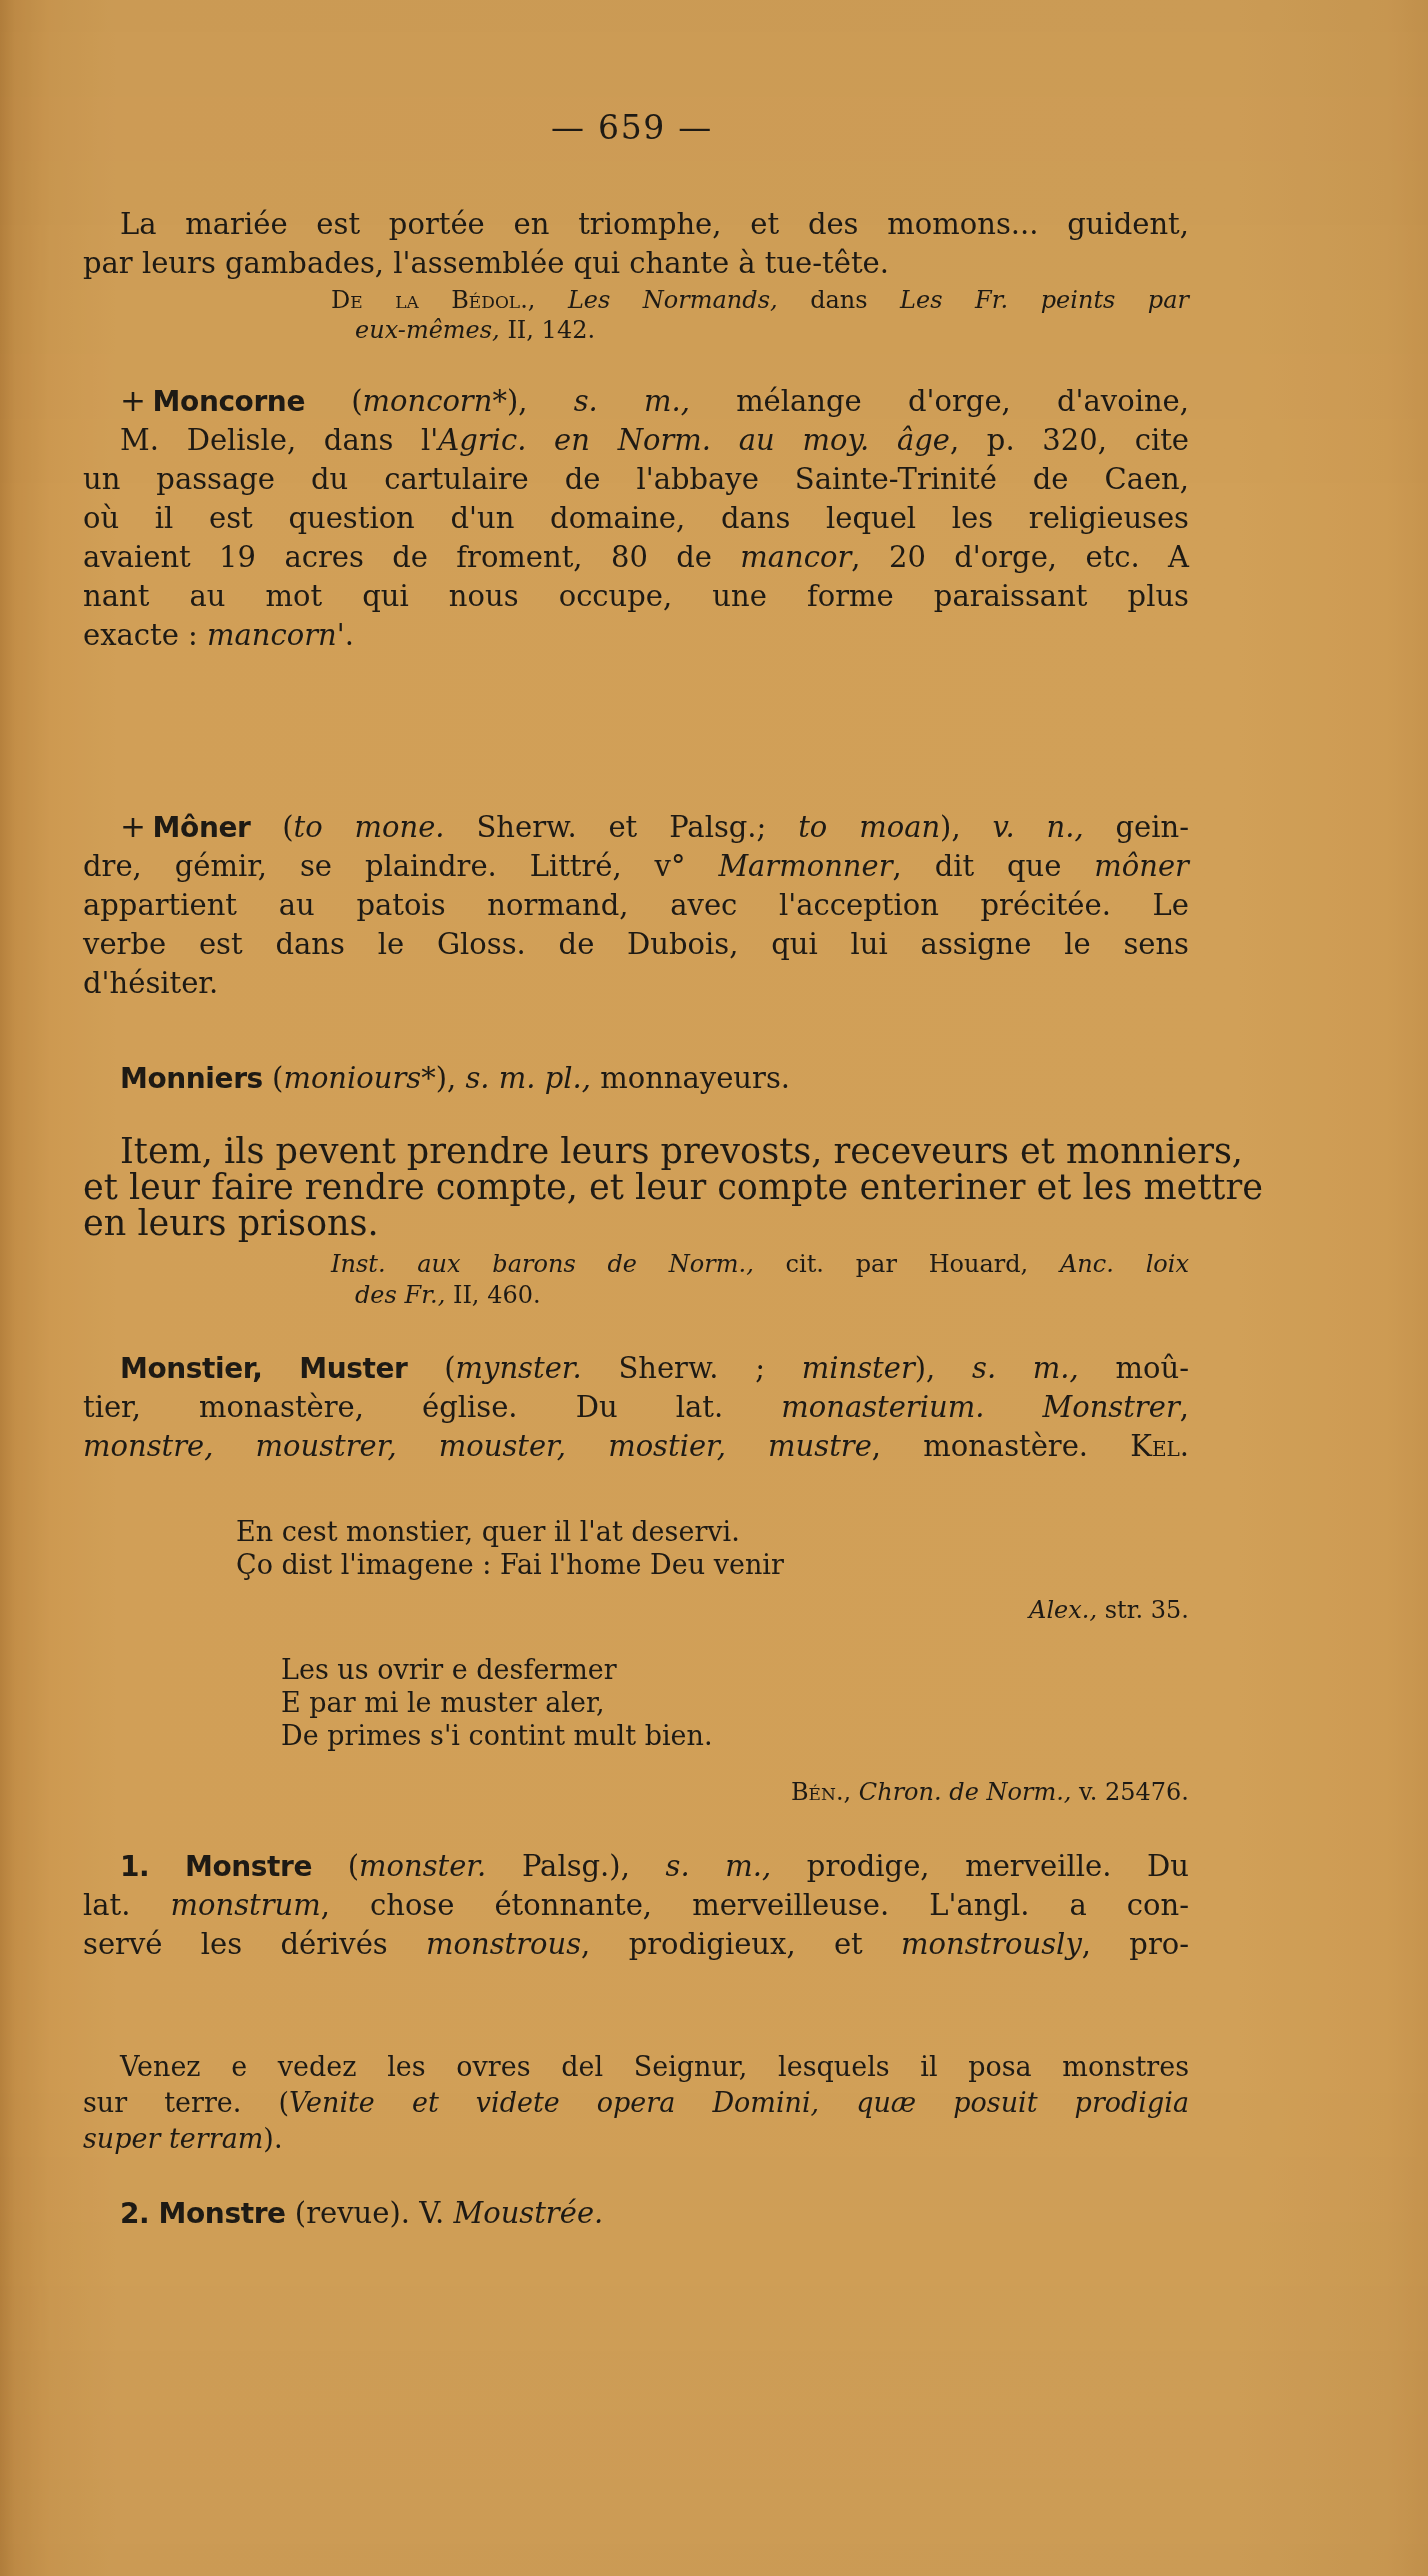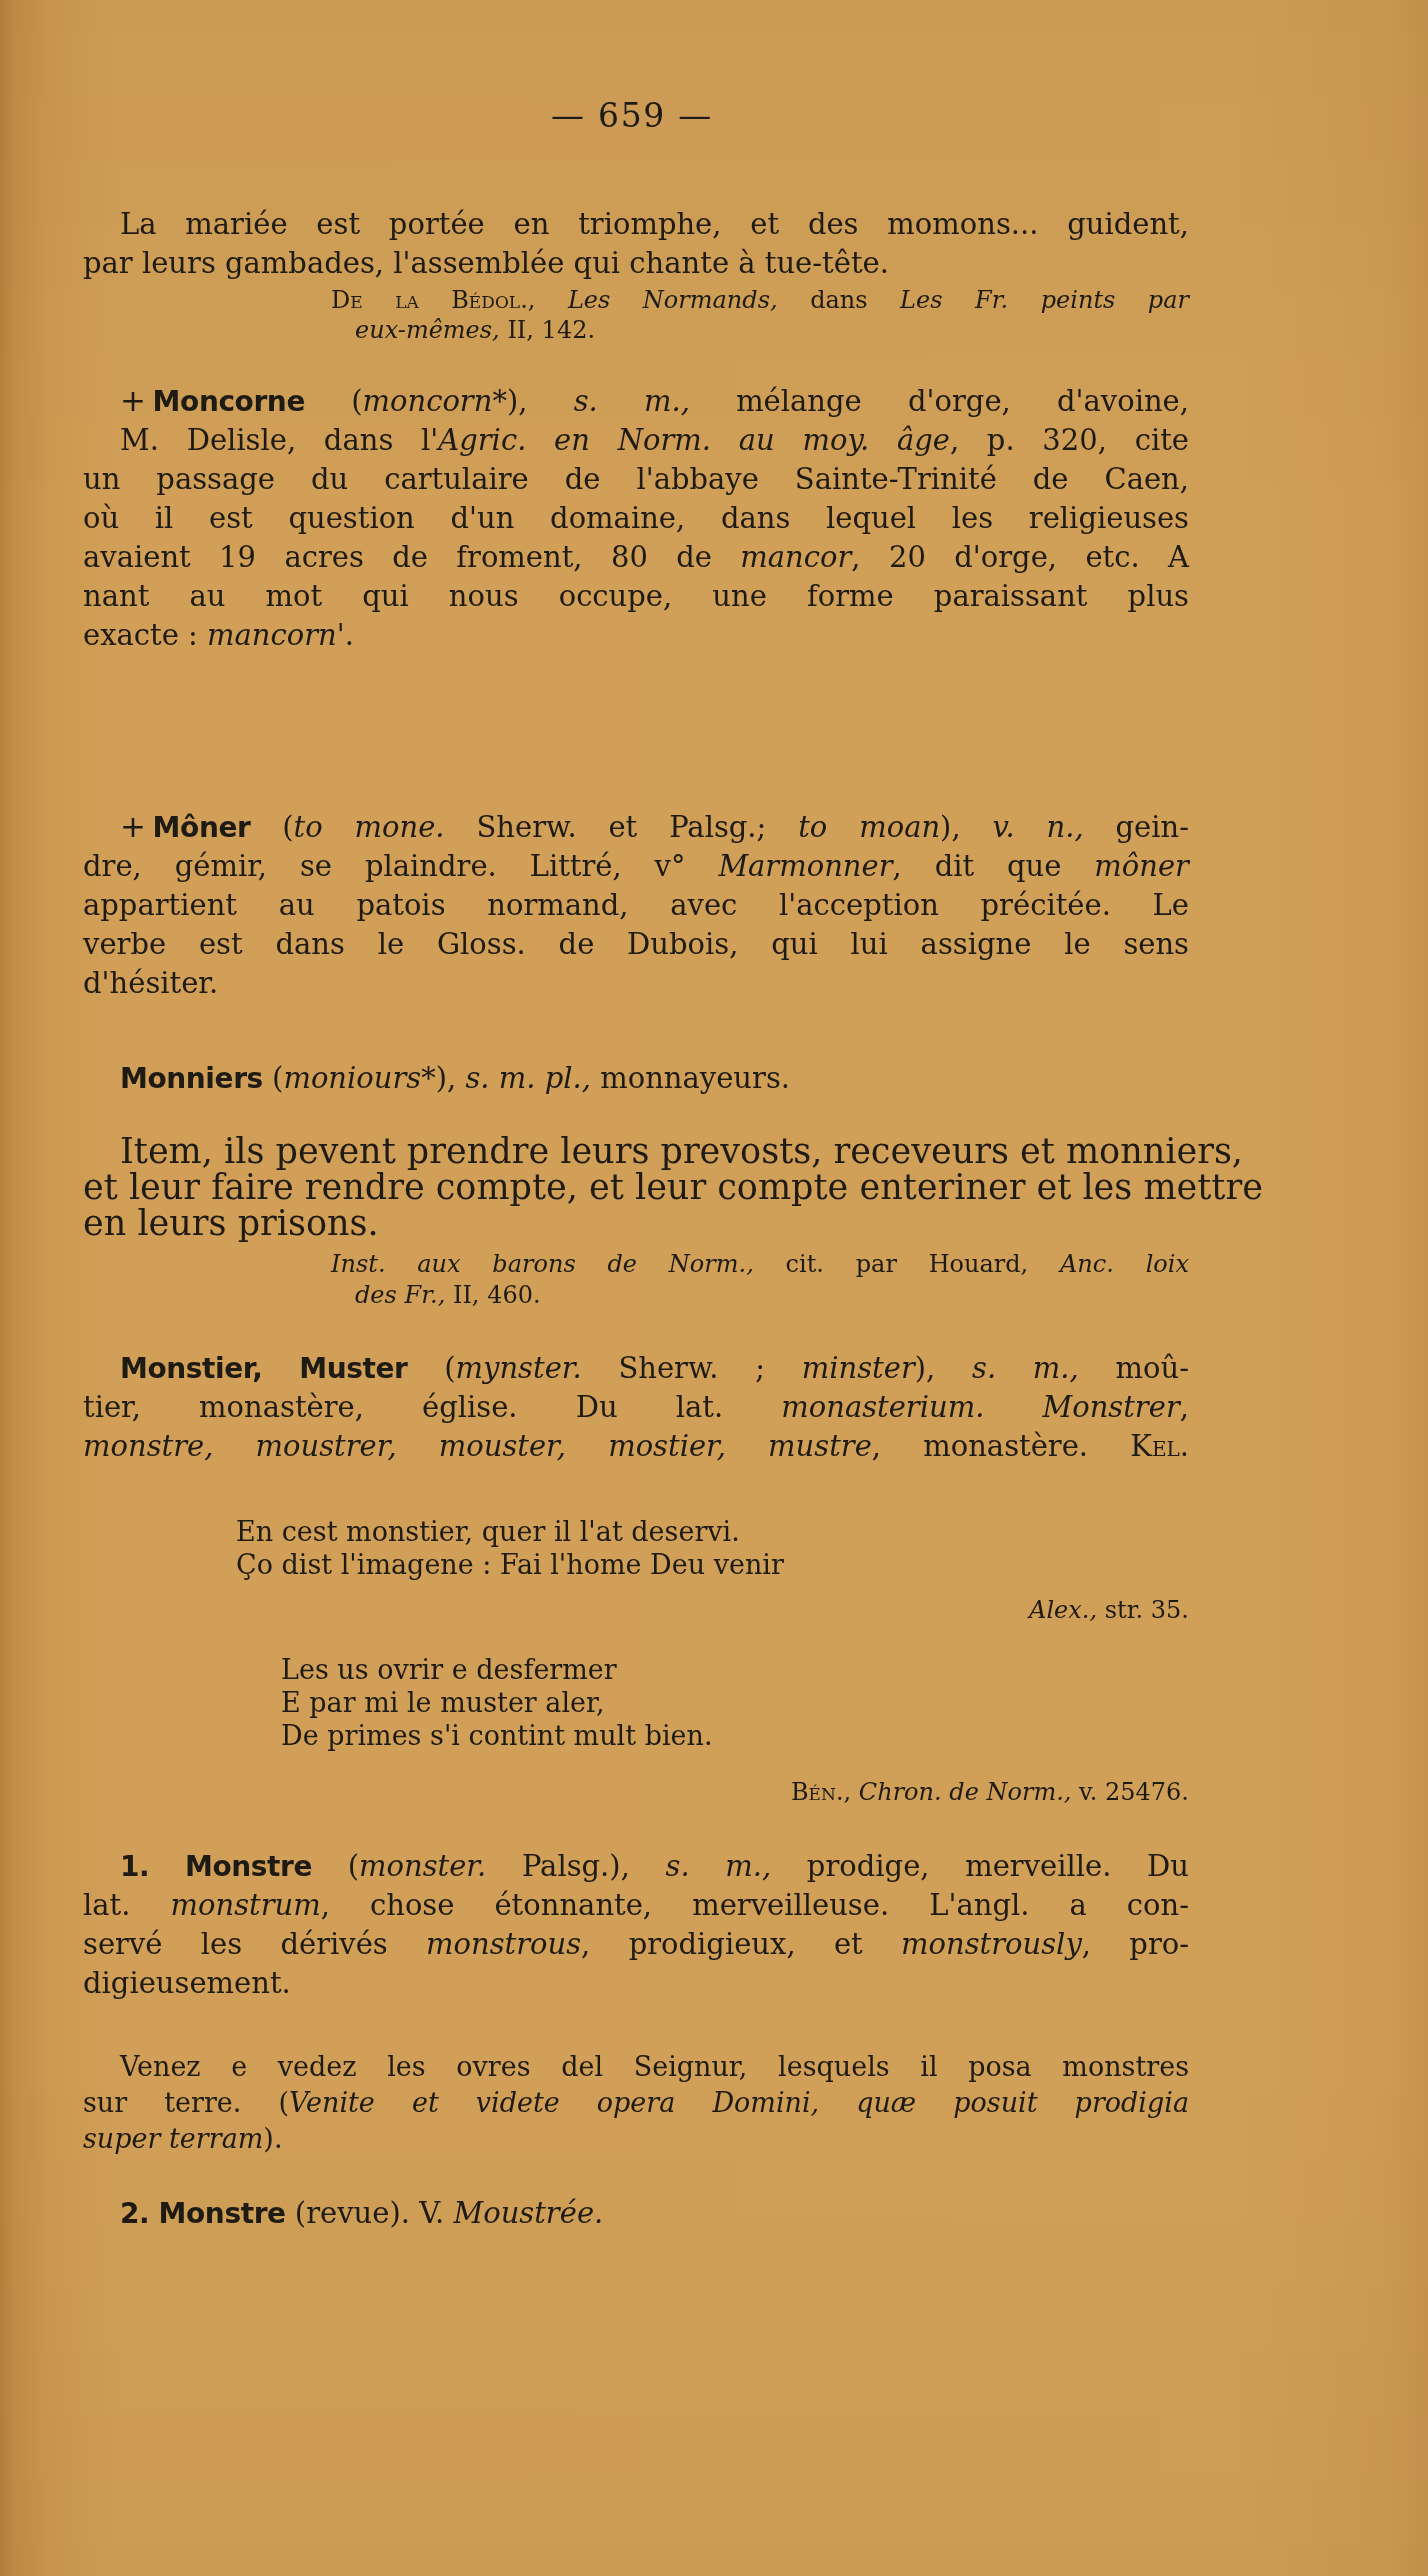--- a/index.html
+++ b/index.html
@@ -18,21 +18,21 @@
   }
   .page {
     position: absolute;
     left: 83px;
     top: 0;
     width: 1106px;
   }
   .pnum {
     position: absolute;
     left: 458px;
-    top: 96px;
+    top: 108px;
     font-size: 33px;
     letter-spacing: 1.7px;
     width: 182px;
     text-align: center;
   }
   .block {
     position: absolute;
     left: 0;
     width: 1106px;
     font-size: 29px;
@@ -167,21 +167,20 @@
     <span class="line indent">
       <span class="b">1.</span>
       <span class="b">Monstre</span>
       (<span class="i">monster.</span>
       <span>Palsg.</span>),
       <span class="i">s. m.,</span>
       <span>prodige, merveille. Du</span>
     </span>
     <span class="line"><span>lat. </span><span class="i">monstrum</span><span>, chose étonnante, merveilleuse. L'angl. a con-</span></span>
     <span class="line"><span>servé les dérivés </span><span class="i">monstrous</span><span>, prodigieux, et </span><span class="i">monstrously</span><span>, pro-</span></span>
-    <span class="line last">digieusement.</span>
   </div>
   <div class="block" style="top:2049px; font-size:27px; line-height:36px;">
     <span class="line indent">Venez e vedez les ovres del Seignur, lesquels il posa monstres</span>
     <span class="line"><span>sur terre. (</span><span class="i">Venite et videte opera Domini, quæ posuit prodigia</span></span>
     <span class="line last"><span class="i">super terram</span><span>).</span></span>
   </div>
 
   <div class="block" style="top:2194px;">
     <span class="line indent last">
       <span class="b">2.</span>

